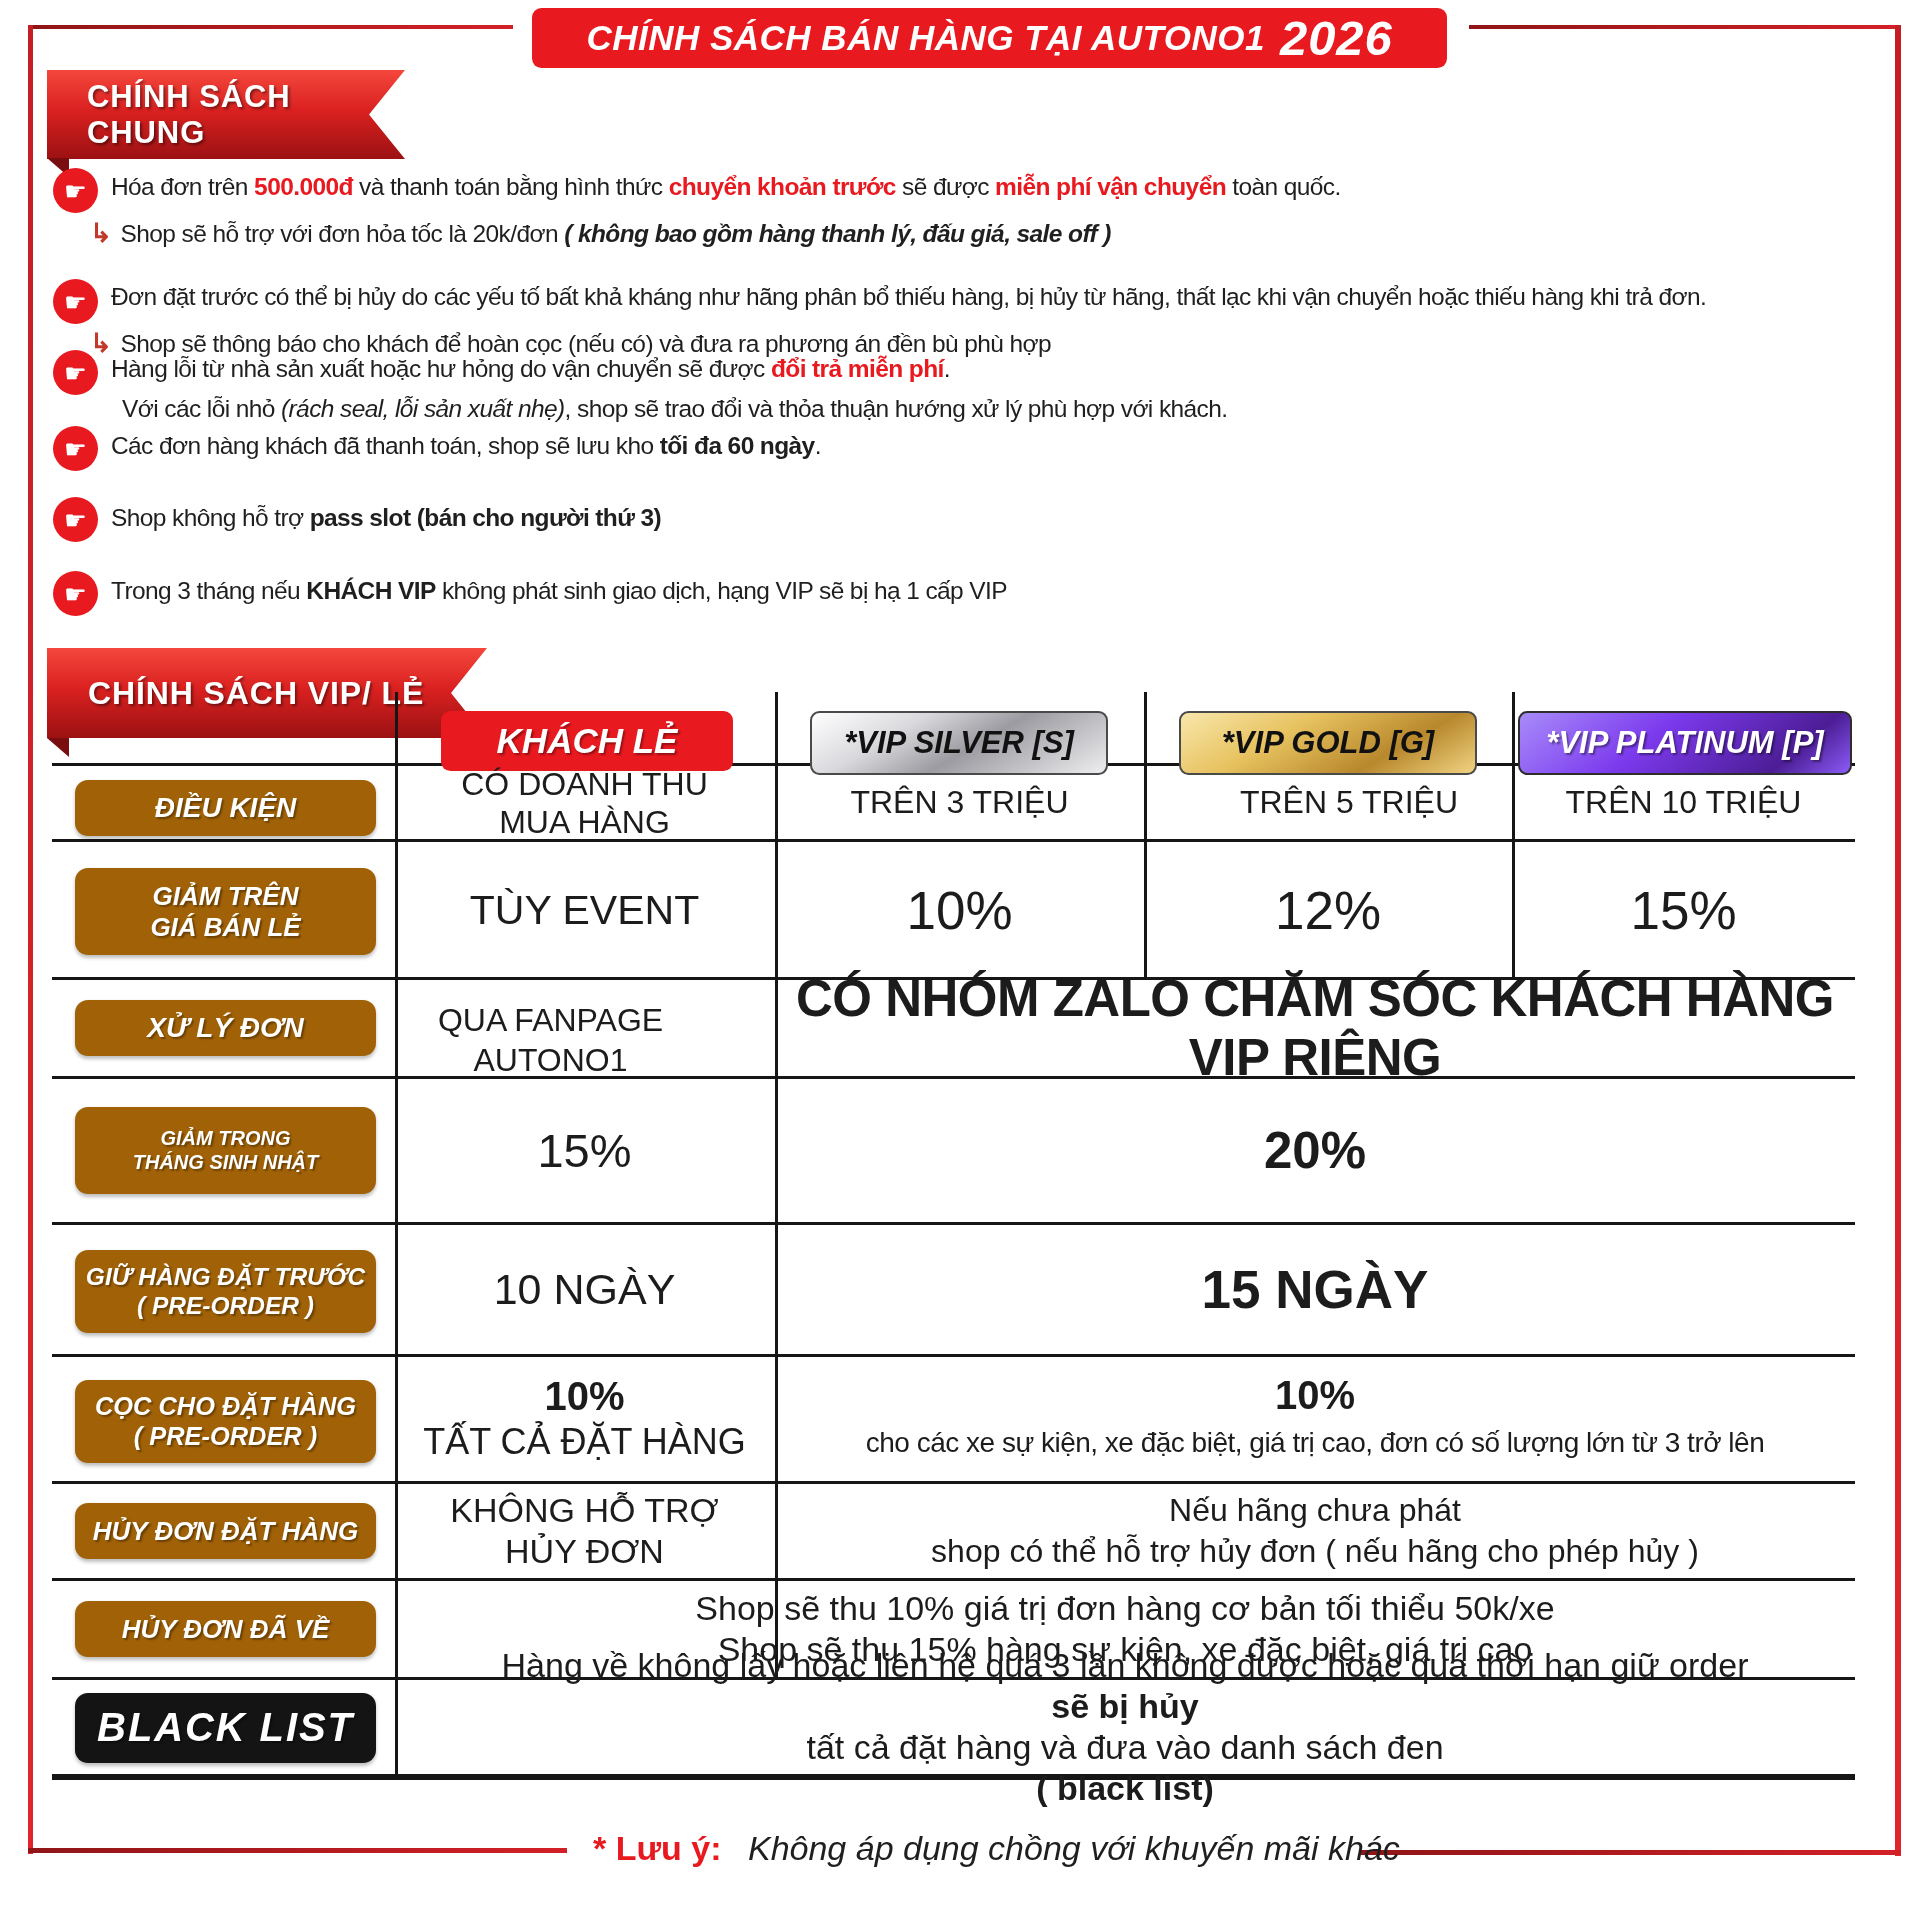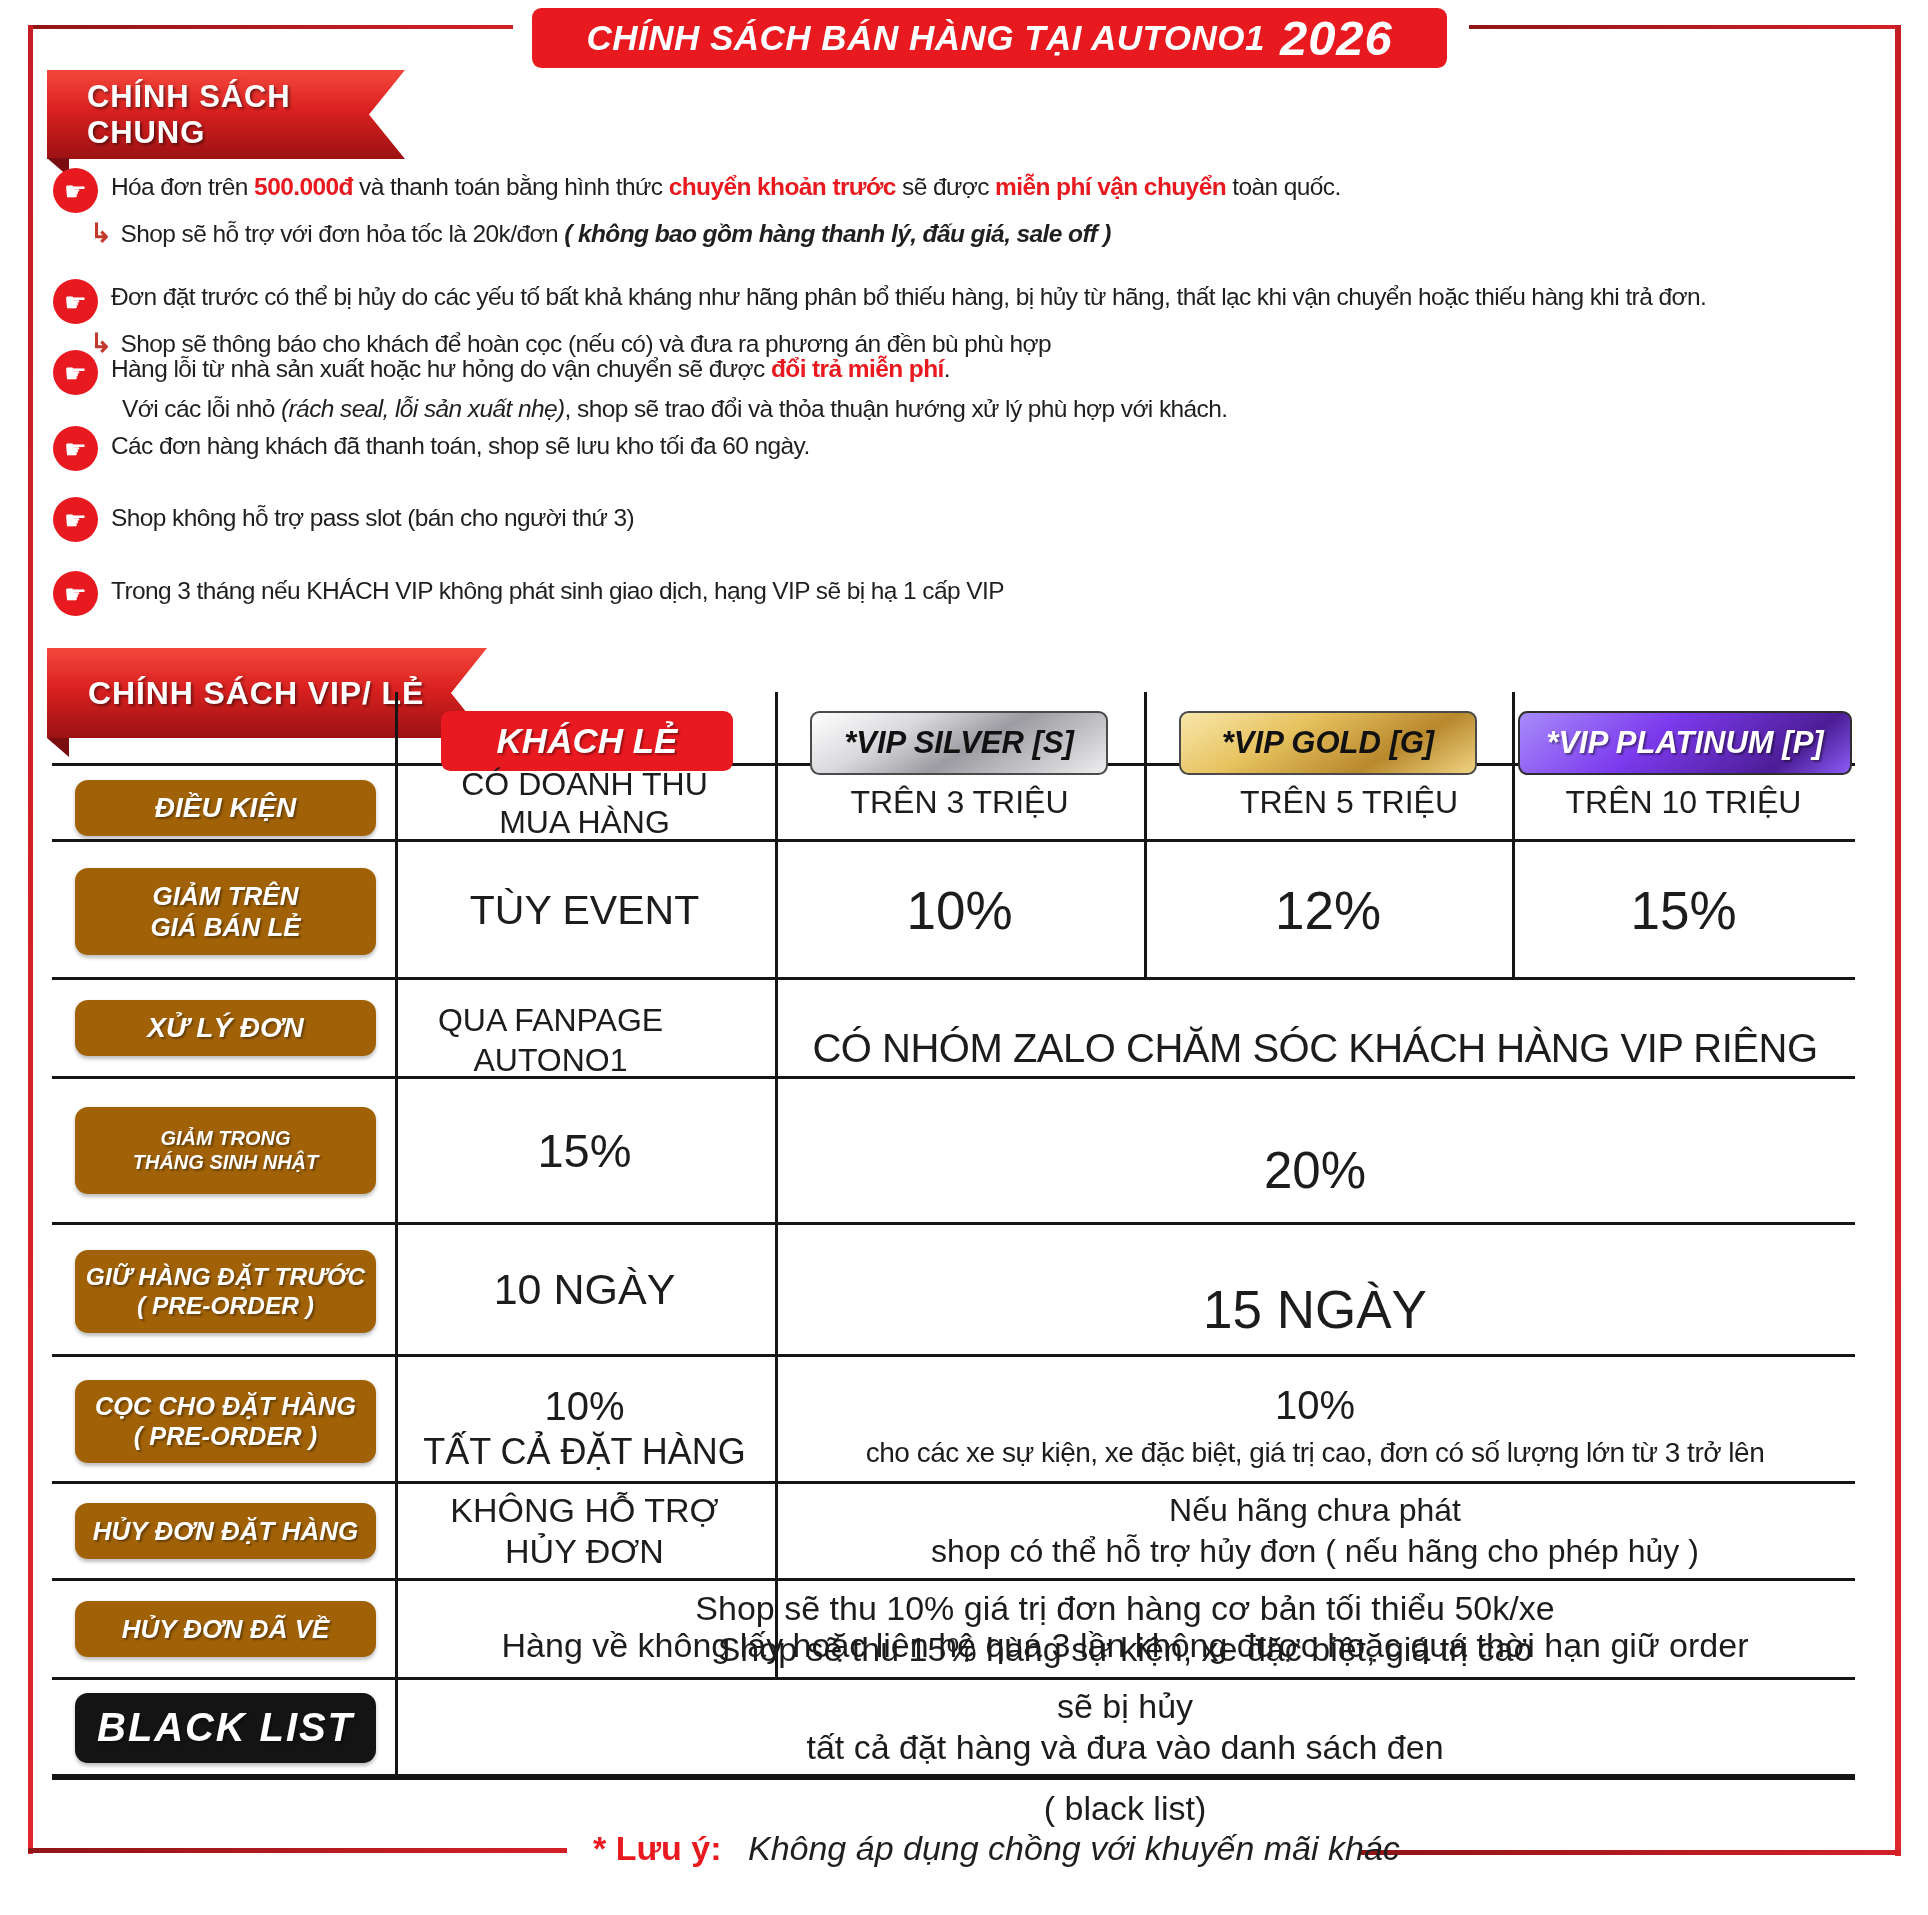--- a/index.html
+++ b/index.html
@@ -20,21 +20,21 @@
           text-shadow:1.9px 1.9px 2.8px rgba(0,0,0,.45);letter-spacing:0.9px;
           clip-path:polygon(0 0,100% 0,calc(100% - 36px) 50%,100% 100%,0 100%);}
   .fold{position:absolute;width:0;height:0;border-top:19px solid #7a0d10;border-left:22.6px solid transparent;}
   
   .bicon{position:absolute;left:53px;width:45px;height:45px;border-radius:50%;background:#e8191f;
          display:flex;align-items:center;justify-content:center;color:#fff;font-size:25.4px;}
   .bline{position:absolute;left:111px;white-space:nowrap;font-size:24.5px;letter-spacing:-0.6px;color:#1f1f1f;}
   .bsub{left:90px;}
   .arrow{color:#c0392b;font-weight:bold;margin-right:9.4px;font-size:26px;}
   .red{color:#e8191f;font-weight:bold;}
-  .b{font-weight:normal;margin-top:20px;}
+  .b{font-weight:bold;}
   .bi{font-weight:bold;font-style:italic;}
   .i{font-style:italic;}
   
   .hl{position:absolute;left:52px;width:1803px;height:2.8px;background:#161616;}
   .vl{position:absolute;width:2.8px;background:#161616;}
   
   .badge{position:absolute;left:75px;width:301px;background:#a16207;border-radius:13px;
          color:#fff;font-weight:bold;font-style:italic;display:flex;flex-direction:column;
          align-items:center;justify-content:center;text-align:center;line-height:1.18;
          text-shadow:1.9px 1.9px 1.9px rgba(0,0,0,.35);box-shadow:0 2.8px 3.8px rgba(0,0,0,.25);}
@@ -210,21 +210,21 @@
     <span>12%</span>
   </div>
   <div class="cell" style="left:1512px;top:842px;width:343px;height:136px;font-size:53px;">
     <span>15%</span>
   </div>
 
   <div class="cell" style="left:395px;top:980px;width:311px;height:96px;font-size:32px;line-height:40px;margin-top:12px;">
     <span>QUA FANPAGE</span>
     <span>AUTONO1</span>
   </div>
-  <div class="cell b" style="left:775px;top:980px;width:1080px;height:96px;font-size:40px;letter-spacing:-0.5px;">
+  <div class="cell b" style="left:775px;top:980px;width:1080px;height:96px;font-size:51px;letter-spacing:-0.5px;">
     <span>CÓ NHÓM ZALO CHĂM SÓC KHÁCH HÀNG VIP RIÊNG</span>
   </div>
 
   <div class="cell" style="left:395px;top:1079px;width:379px;height:143px;font-size:47px;">
     <span>15%</span>
   </div>
   <div class="cell b" style="left:775px;top:1079px;width:1080px;height:143px;font-size:51px;">
     <span>20%</span>
   </div>
 

